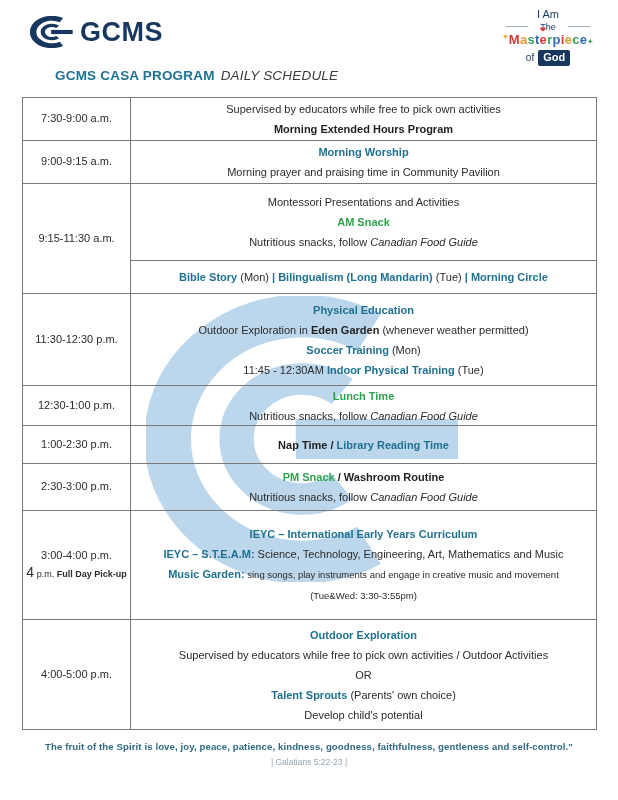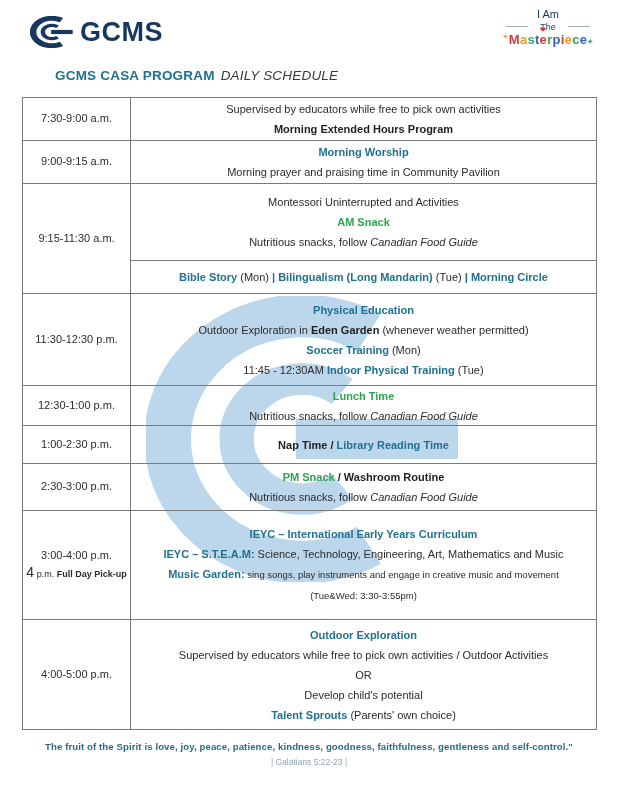--- a/index.html
+++ b/index.html
@@ -73,20 +73,24 @@
     <div class="iam">I Am</div>
     <div class="the-row">
       <span class="rule"></span>
       <span class="the">The</span>
       <span class="rule"></span>
     </div>
     <div class="word">
       <span class="heart">❤</span>
       <span class="star-l">✦</span><span class="c0">M</span><span class="c1">a</span><span class="c2">s</span><span class="c3">t</span><span class="c4">e</span><span class="c5">r</span><span class="c6">p</span><span class="c7">i</span><span class="c8">e</span><span class="c9">c</span><span class="c10">e</span><span class="star-r">✦</span>
     </div>
+    <div class="of-row">
+      <span class="of">of</span>
+      <span class="god">God</span>
+    </div>
   </div>
 
   <div class="title">
     <span class="main">GCMS CASA PROGRAM</span><span class="sub">DAILY SCHEDULE</span>
   </div>
 
   <svg class="watermark" width="312" height="286" viewBox="0 0 100 100" preserveAspectRatio="none">
     <path d="M 71.5 12.8 A 43 43 0 1 0 71.5 87.2" fill="none" stroke="#BCD6EB" stroke-width="15"></path>
     <path d="M 62.9 33.4 A 21 21 0 1 0 62.9 66.6" fill="none" stroke="#BCD6EB" stroke-width="11"></path>
     <path d="M 48 50 L 100 50" stroke="#BCD6EB" stroke-width="14"></path>
@@ -107,21 +111,21 @@
       <div class="content">
         <div class="line"><span class="t">Morning Worship</span></div>
         <div class="line"><span>Morning prayer and praising time in Community Pavilion</span></div>
       </div>
     </div>
 
     <div class="row" style="height:110px;">
       <div class="timecell">9:15-11:30 a.m.</div>
       <div class="content nopad">
         <div class="sect">
-          <div class="line"><span>Montessori Uninterrupted and Activities</span></div>
+          <div class="line"><span>Montessori Presentations and Activities</span></div>
           <div class="line"><span class="g">AM Snack</span></div>
           <div class="line"><span>Nutritious snacks, follow </span><span class="i">Canadian Food Guide</span></div>
         </div>
         <div class="sect2">
           <div class="line"><span class="t">Bible Story</span><span> (Mon) </span><span class="t">| Bilingualism (Long Mandarin)</span><span> (Tue) </span><span class="t">| Morning Circle</span></div>
         </div>
       </div>
     </div>
 
     <div class="row" style="height:92px;">
@@ -169,22 +173,22 @@
         <div class="line"><span class="s">(Tue&amp;Wed: 3:30-3:55pm)</span></div>
       </div>
     </div>
 
     <div class="row" style="height:109px;">
       <div class="timecell">4:00-5:00 p.m.</div>
       <div class="content">
         <div class="line"><span class="t">Outdoor Exploration</span></div>
         <div class="line"><span>Supervised by educators while free to pick own activities / Outdoor Activities</span></div>
         <div class="line"><span>OR</span></div>
+        <div class="line"><span class="t">Talent Sprouts</span><span> (Parents' own choice)</span></div>
         <div class="line"><span>Develop child's potential</span></div>
-        <div class="line"><span class="t">Talent Sprouts</span><span> (Parents' own choice)</span></div>
       </div>
     </div>
 
   </div>
 
   <div class="footer">
     <div class="quote">The fruit of the Spirit is love, joy, peace, patience, kindness, goodness, faithfulness, gentleness and self-control."</div>
     <div class="reference">| Galatians 5:22-23 |</div>
   </div>
 

